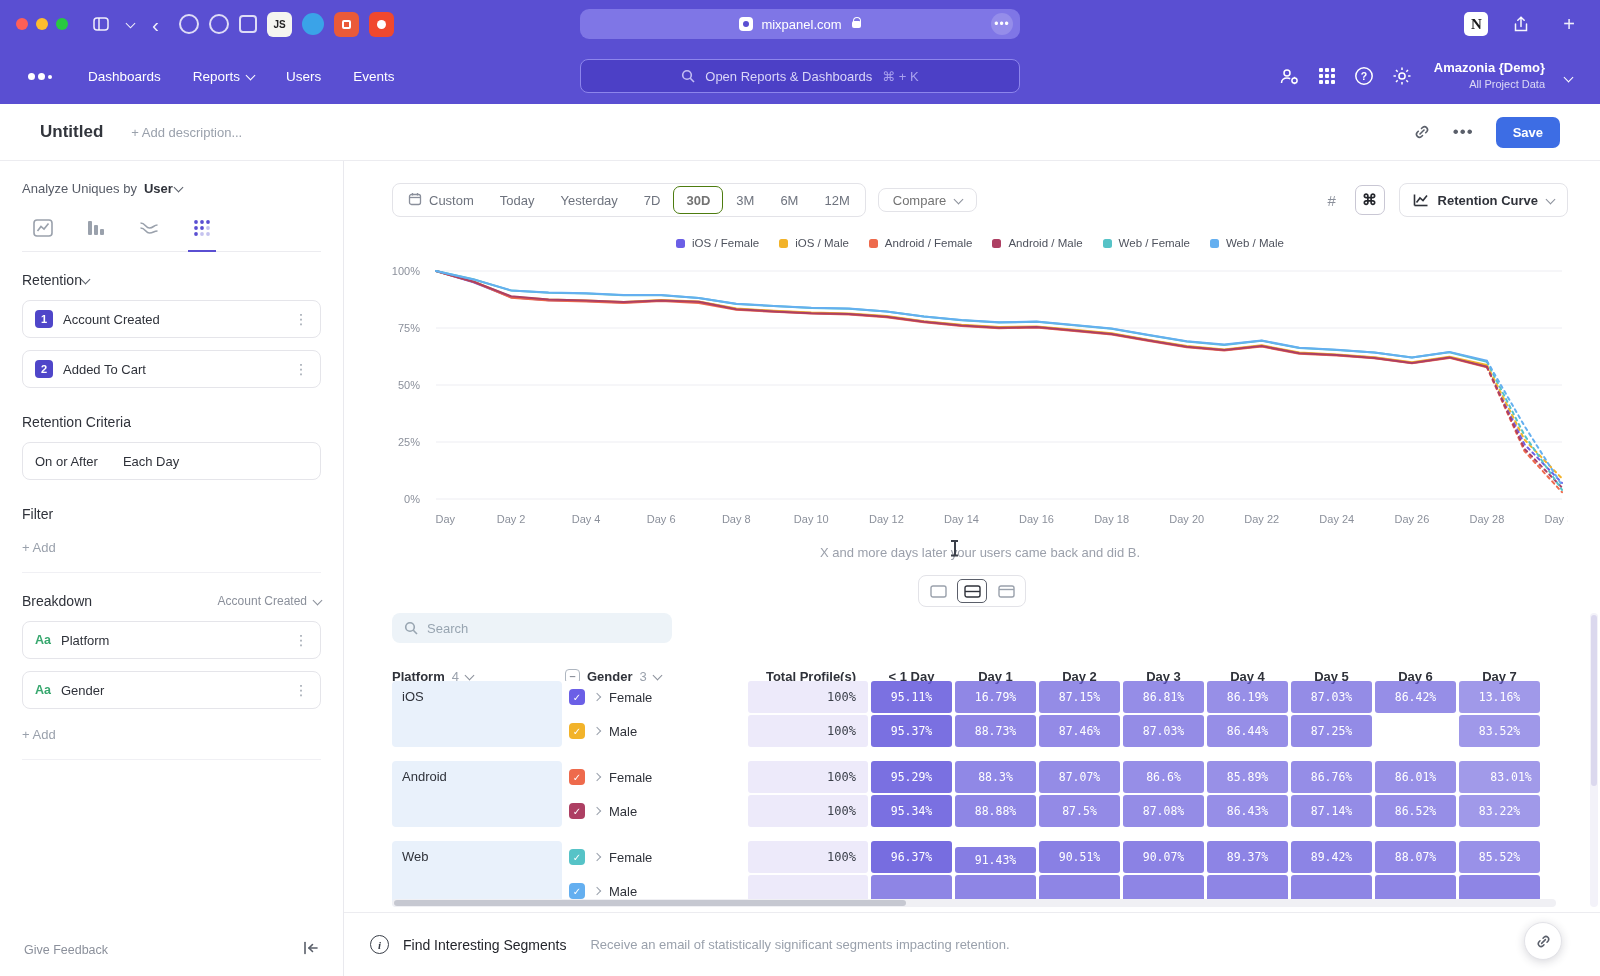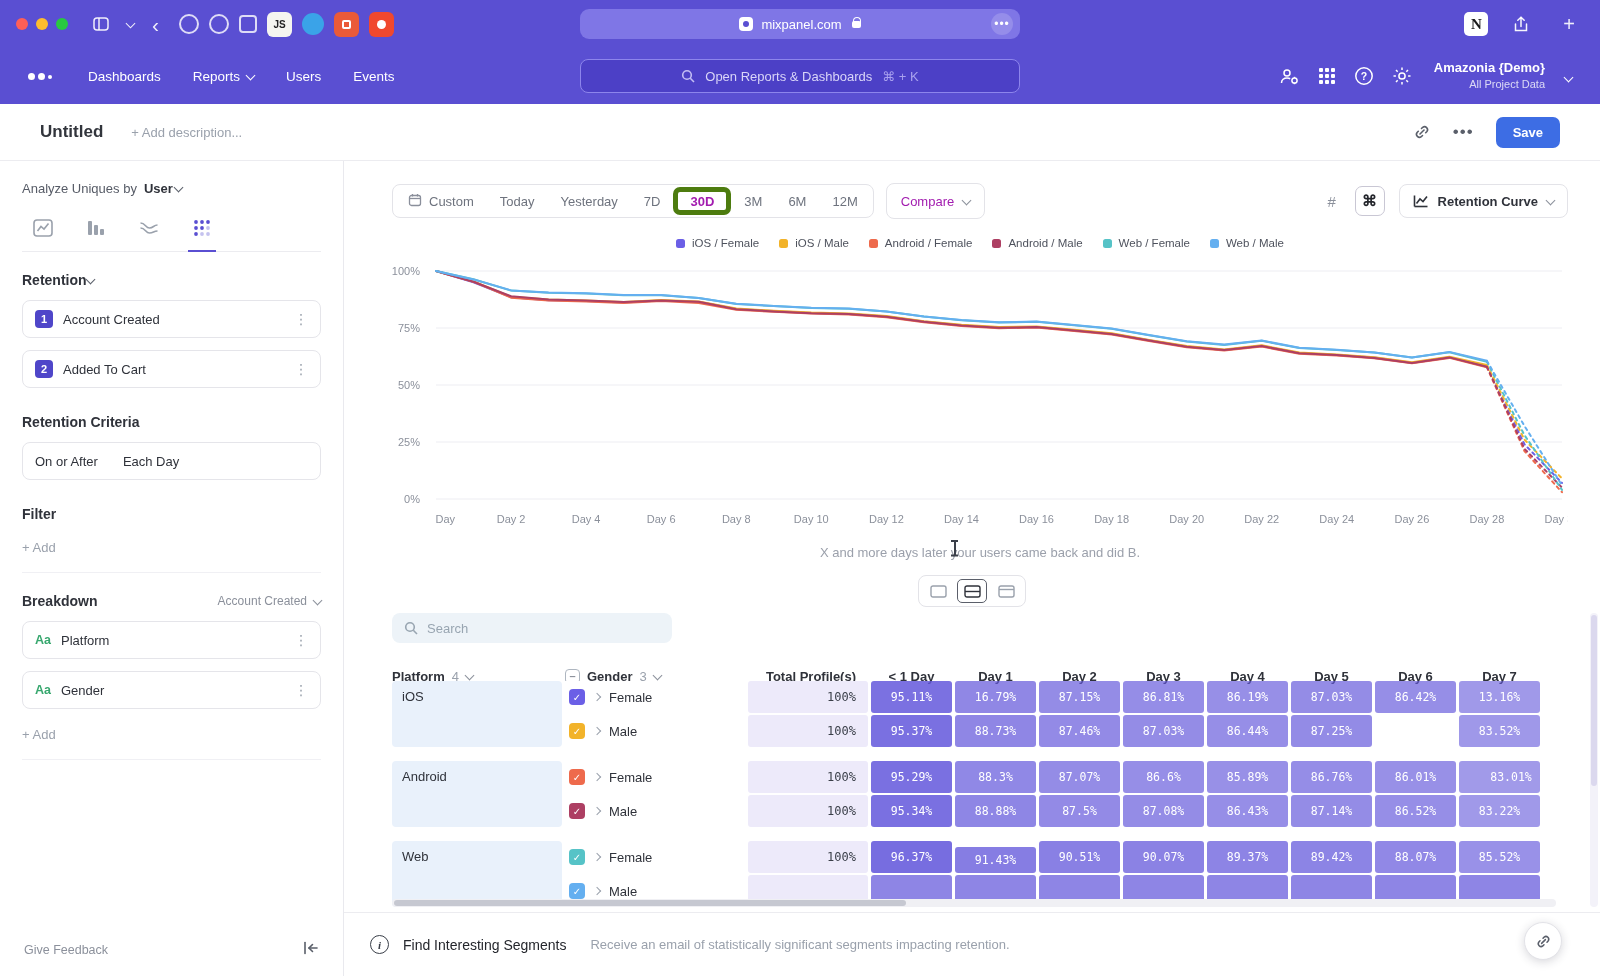--- a/index.html
+++ b/index.html
@@ -58,42 +58,42 @@
   .sidebar { width:344px; min-width:344px; border-right:1px solid #e9e9ee; position:relative; padding:20px 22px 0; }
   .main { flex:1; position:relative; background:#fff; overflow:hidden; }
 
   
   .analyze-row { display:flex; align-items:center; gap:7px; font-size:13px; color:#565b66; }
   .analyze-val { font-weight:700; color:#2f323a; display:flex; gap:2px; align-items:center; }
   .side-tabs { display:flex; gap:24px; margin-top:15px; border-bottom:1px solid #ececf0; padding:0 6px; }
   .side-tab { padding:8px 5px 11px; position:relative; color:#9aa1ac; background:none; border:none; }
   .side-tab.active { color:#5a4fd2; }
   .side-tab.active::after { content:""; position:absolute; left:0; right:0; bottom:-1px; height:2px; background:#5a4fd2; }
-  .side-section-title { font-size:14px; font-weight:700; color:#2f323a; margin-top:20px; display:flex; align-items:center; gap:0; }
+  .side-section-title { font-size:14px; font-weight:400; color:#2f323a; margin-top:20px; display:flex; align-items:center; gap:0; }
   .side-card { display:flex; align-items:center; gap:10px; border:1px solid #e5e5ea; border-radius:8px; height:38px; padding:0 12px; margin-top:12px; background:#fff; }
   .step-badge { width:18px; height:18px; border-radius:4px; background:#4f46c9; color:#fff; font-size:11px; font-weight:700; display:grid; place-items:center; }
   .card-label { font-size:13px; color:#2f323a; flex:1; }
   .kebab { color:#9aa1ac; font-size:14px; line-height:1; }
   .crit-op { font-size:13px; color:#2f323a; }
   .crit-val { font-size:13px; color:#2f323a; margin-left:15px; }
   .add-link { color:#9aa1ac; font-size:13px; margin-top:18px; display:inline-block; background:none; border:none; font-family:inherit; }
   .side-sep { border-bottom:1px solid #f0f0f4; margin-top:16px; }
   .breakdown-head { display:flex; justify-content:space-between; align-items:center; margin-top:20px; }
   .breakdown-scope { font-size:12px; color:#8b909b; display:flex; gap:7px; align-items:center; }
   .aa { color:#37a76e; font-weight:700; font-size:12.5px; }
   .side-foot { position:absolute; bottom:0; left:0; right:0; height:52px; display:flex; align-items:center; justify-content:space-between; padding:0 24px; }
   .feedback { font-size:12.5px; color:#8b909b; }
 
   
   .toolbar { position:absolute; top:22px; left:48px; right:32px; display:flex; justify-content:space-between; align-items:center; }
   .toolbar-left { display:flex; gap:12px; align-items:center; }
   .ranges { display:flex; align-items:center; border:1px solid #e3e3e8; border-radius:8px; height:34px; padding:0 2px; background:#fff; }
   .range { display:flex; align-items:center; gap:7px; border:none; background:none; font-size:13px; color:#6e737e; padding:0 13px; height:100%; font-family:inherit; }
-  .range.selected { border:5px solid #4d7c0f; border-radius:7px; height:28px; color:#a21caf; font-weight:700; padding:0 12px; background:#fff; }
-  .compare-btn { display:flex; align-items:center; gap:9px; border:1px solid #e3e3e8; border-radius:8px; height:36px; padding:0 14px; font-size:13px; color:#a21caf; background:#fff; font-family:inherit; }
+  .range.selected { border:1px solid #4d7c0f; border-radius:7px; height:28px; color:#737373; font-weight:700; padding:0 12px; background:#fff; }
+  .compare-btn { display:flex; align-items:center; gap:9px; border:1px solid #e3e3e8; border-radius:8px; height:24px; padding:0 14px; font-size:13px; color:#737373; background:#fff; font-family:inherit; }
   .toolbar-right { display:flex; align-items:center; gap:8px; }
   .icon-btn { width:30px; height:30px; display:grid; place-items:center; background:none; border:none; color:#8b909b; font-size:15px; font-family:inherit; }
   .icon-btn.active { border:1px solid #c9c7d4; border-radius:7px; color:#24262c; font-weight:700; }
   .view-dd { display:flex; align-items:center; gap:9px; border:1px solid #e3e3e8; border-radius:8px; height:34px; padding:0 13px; font-size:13px; font-weight:700; color:#2f323a; background:#fff; font-family:inherit; margin-left:6px; }
 
   
   .legend { position:absolute; top:76px; left:48px; right:32px; display:flex; justify-content:center; gap:20px; }
   .legend-item { display:flex; align-items:center; gap:7px; }
   .swatch { width:9px; height:9px; border-radius:2.5px; display:block; }
   .legend-label { font-size:11.5px; color:#4e525d; }

